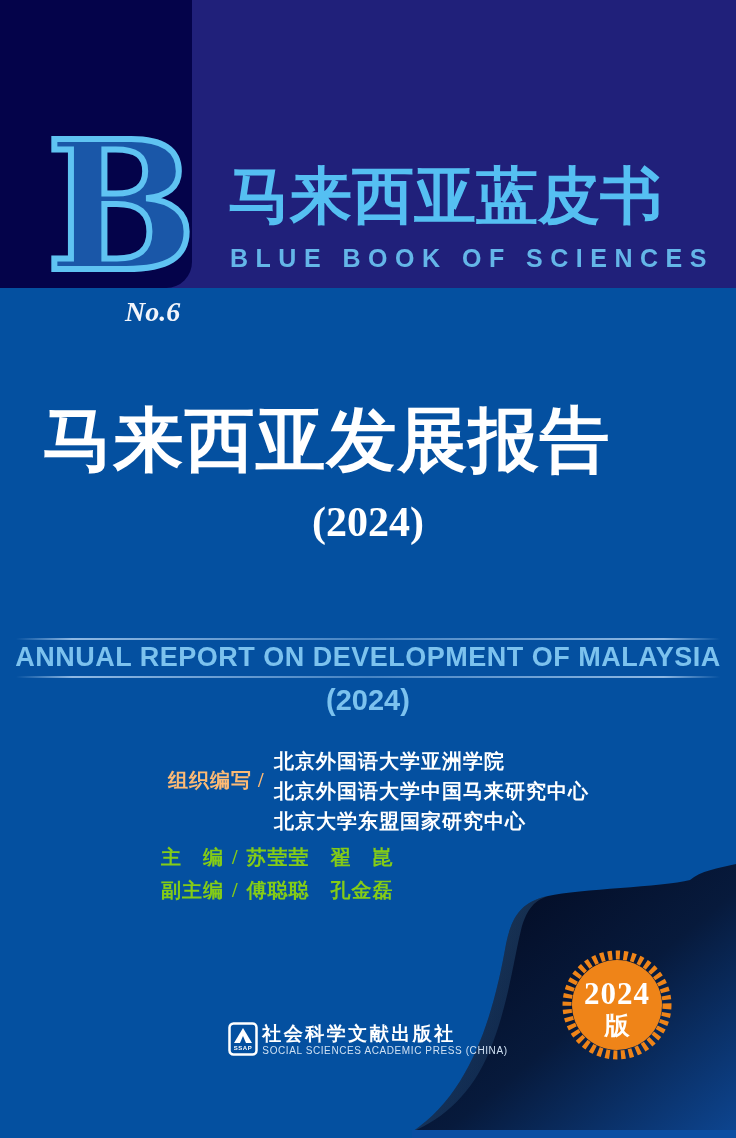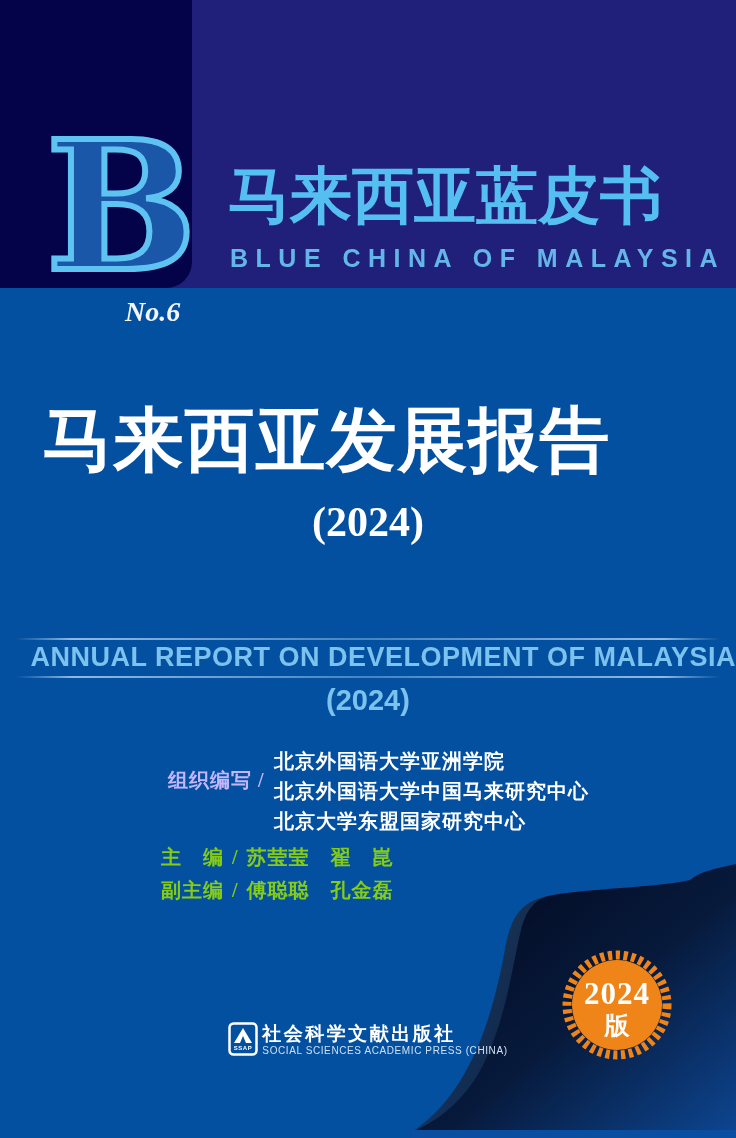--- a/index.html
+++ b/index.html
@@ -85,40 +85,40 @@
       rgba(190,220,250,0) 0%,
       rgba(190,220,250,.75) 8%,
       rgba(150,195,240,.45) 50%,
       rgba(190,220,250,.75) 92%,
       rgba(190,220,250,0) 100%);
   }
   .rule-top { top:638px; }
   .rule-bottom { top:676px; }
   .subtitle-en {
     position:absolute; left:0; top:642px;
-    width:736px; text-align:right;
+    width:736px; text-align:center;
     font-weight:700;
     font-size:27px;
     letter-spacing:0.5px;
     color:#7cc2ee;
     white-space:nowrap;
   }
   .subtitle-year {
     position:absolute; left:0; top:684px;
     width:736px; text-align:center;
     font-weight:700;
     font-size:29px;
     color:#7cc2ee;
   }
   
   .org-label {
     position:absolute; left:168px; top:767px;
     font-family:"Liberation Serif","DejaVu Serif",serif;
     font-weight:700; font-size:20px;
-    color:#c4b5fd; letter-spacing:1px;
+    color:#fdba74; letter-spacing:1px;
   }
   .org-items {
     position:absolute; left:274px; top:737px;
     font-family:"Liberation Serif","DejaVu Serif",serif;
     font-weight:700; font-size:20px;
     color:#ffffff; letter-spacing:1px;margin-top:9px;
   }
   .org-items .org-item { line-height:30px; }
   
   .editor-row {
@@ -165,21 +165,21 @@
 <body>
 
 <div class="cover">
 
   <div class="header-band"></div>
   <div class="corner-panel"></div>
 
   <div class="b-logo">B</div>
 
   <div class="series-title-cn">马来西亚蓝皮书</div>
-  <div class="series-title-en">BLUE CHINA OF MALAYSIA</div>
+  <div class="series-title-en">BLUE BOOK OF SCIENCES</div>
 
   <div class="issue-no">No.6</div>
 
   <div class="main-title">马来西亚发展报告</div>
   <div class="main-year">(2024)</div>
 
   <div class="rule rule-top"></div>
   <div class="subtitle-en">ANNUAL REPORT ON DEVELOPMENT OF MALAYSIA</div>
   <div class="rule rule-bottom"></div>
   <div class="subtitle-year">(2024)</div>

